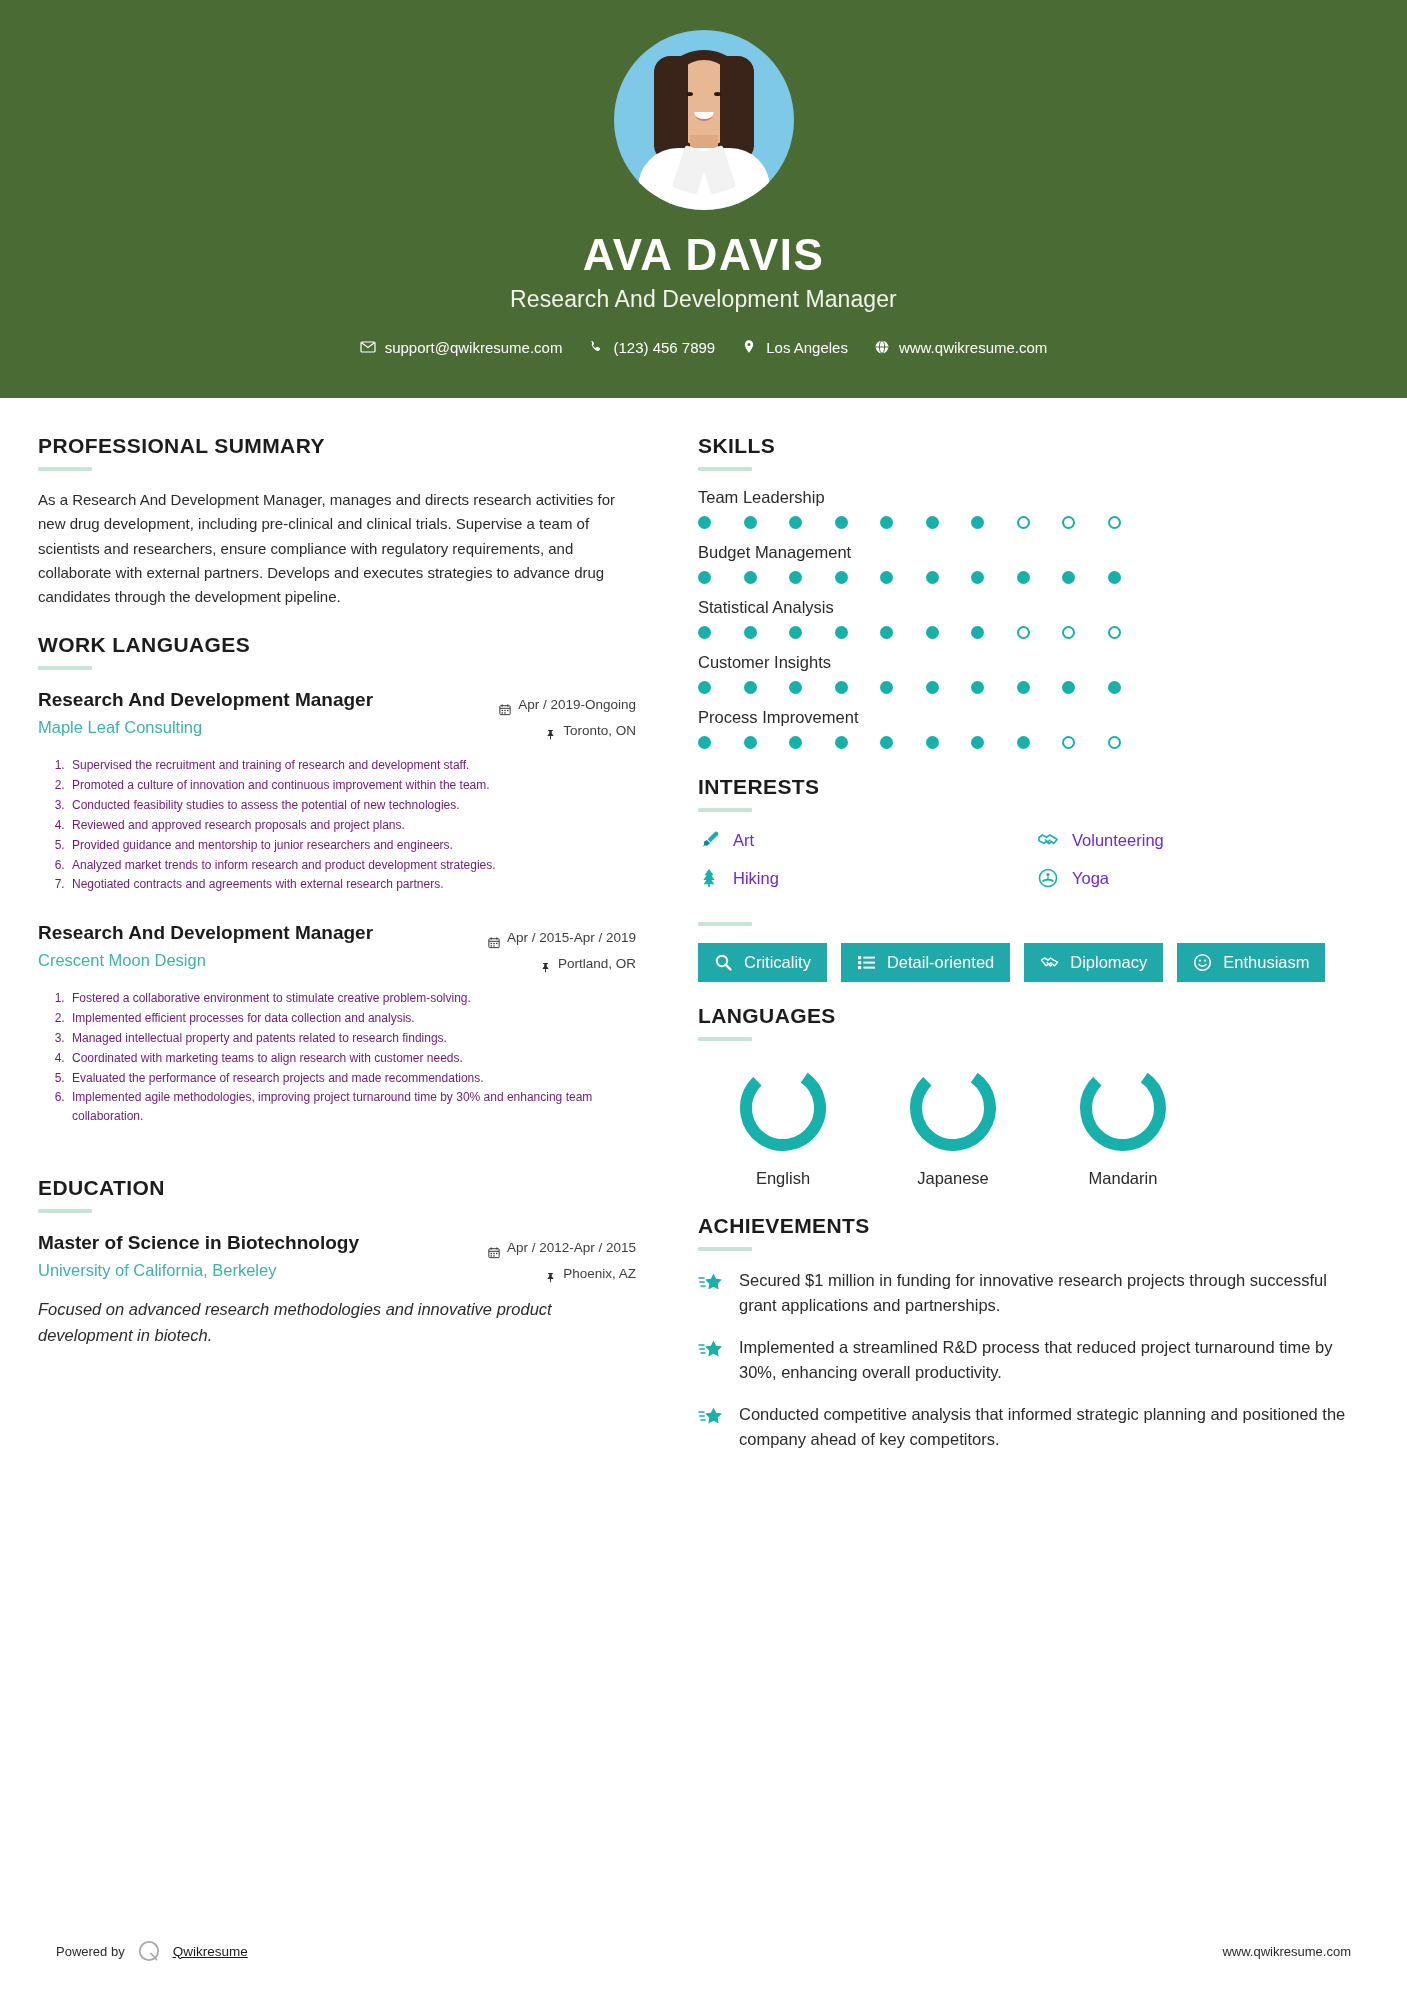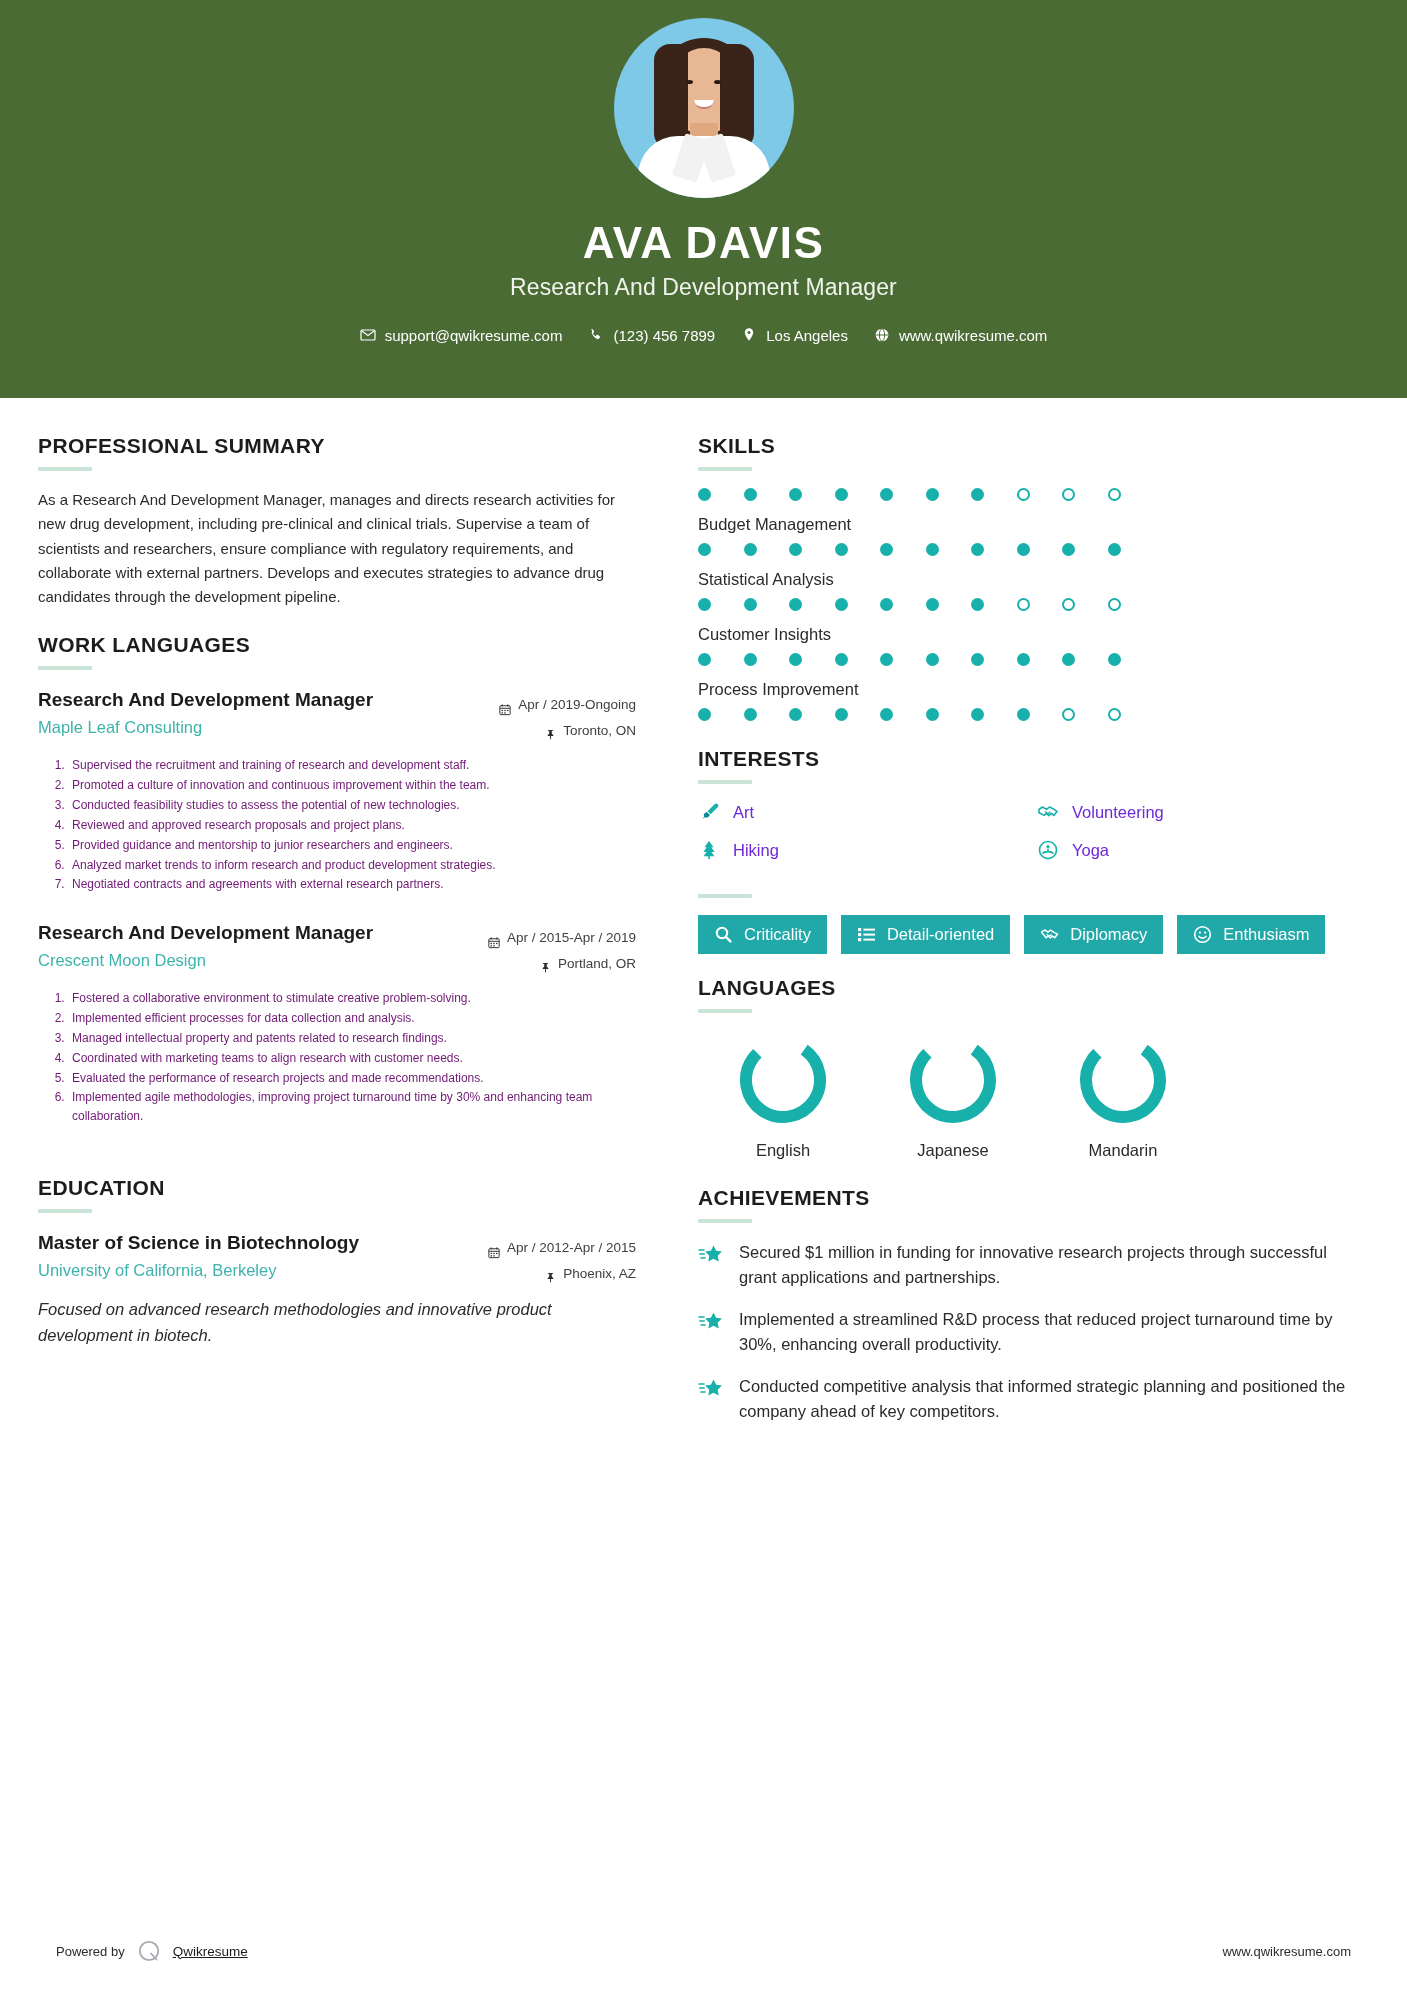--- a/index.html
+++ b/index.html
@@ -11,21 +11,21 @@
   body { width: 1407px; min-height: 1990px; position: relative; }
 
   
   .header {
     background: #4b6b35;
     height: 398px;
     width: 100%;
     display: flex;
     flex-direction: column;
     align-items: center;
-    padding-top: 18px;
+    padding-top: 30px;
   }
   .avatar-wrap {
     width: 180px; height: 180px;
     border-radius: 50%;
     background: #7ec8e8;
     overflow: hidden;
     position: relative;
     box-shadow: 0 0 0 0px rgba(0,0,0,0);
   }
   
@@ -454,20 +454,21 @@
 
   </div>
 
   <div class="col-right">
 
     <div>
       <div class="sec-title">SKILLS</div>
       <div class="sec-rule"></div>
       <div id="skills-list">
           <div class="skill-block">
+            <div class="skill-name">Team Leadership</div>
             <div class="dots">
               <span class="dot on"></span>
               <span class="dot on"></span>
               <span class="dot on"></span>
               <span class="dot on"></span>
               <span class="dot on"></span>
               <span class="dot on"></span>
               <span class="dot on"></span>
               <span class="dot off"></span>
               <span class="dot off"></span>

